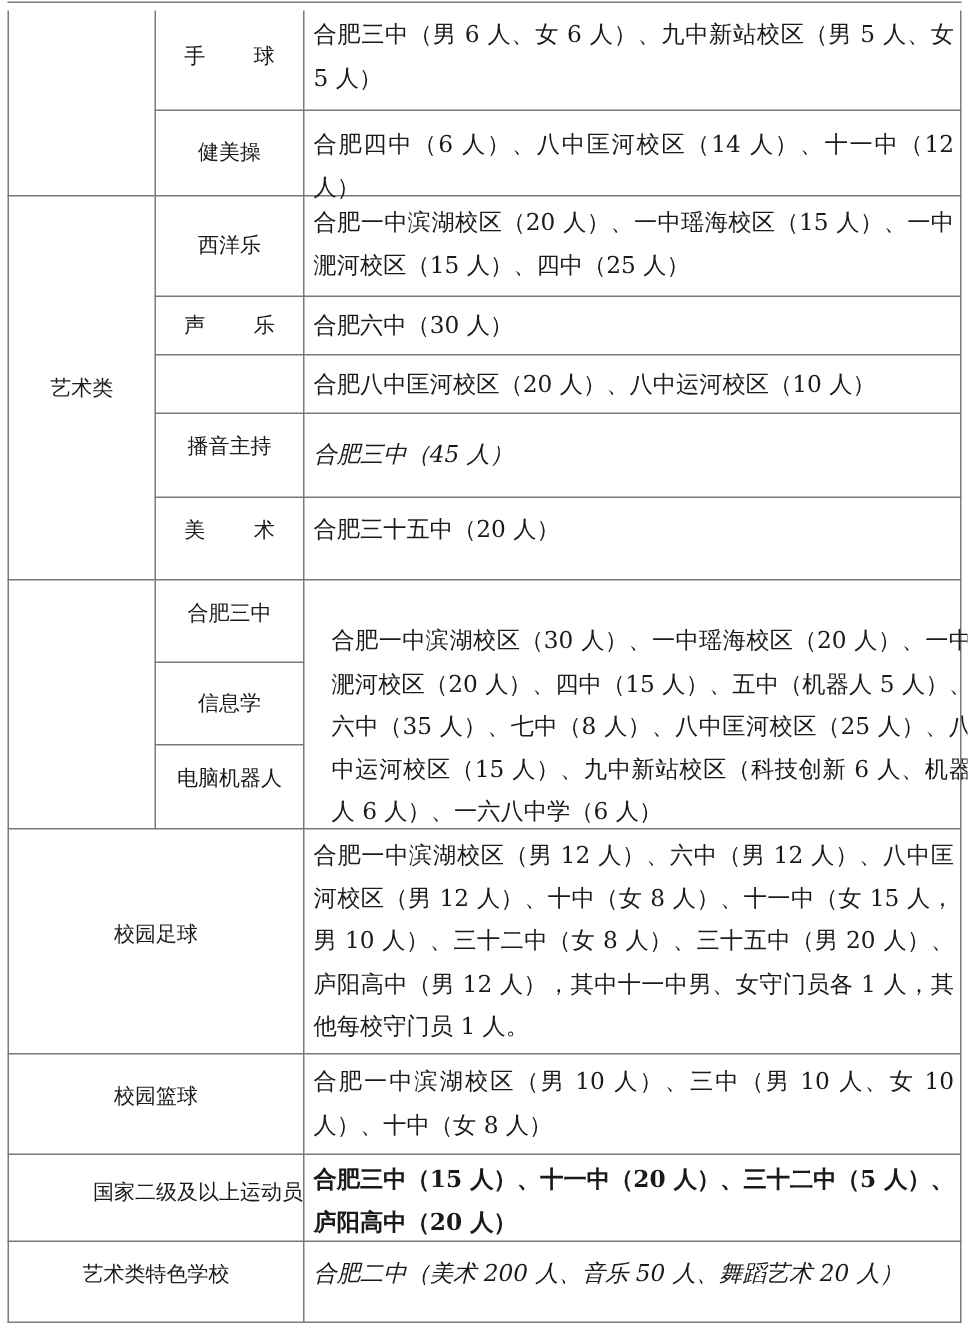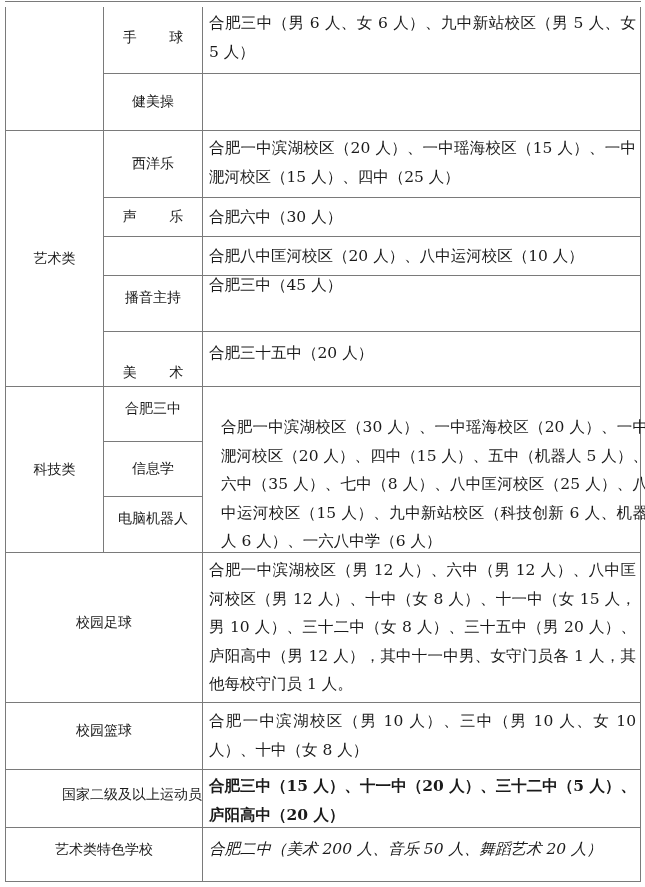--- a/index.html
+++ b/index.html
@@ -45,20 +45,23 @@
   <div class="cell" style="left:99px;top:1px;width:98px;height:71px;">
     <span class="spaced">手 球</span>
   </div>
   <div class="content" style="left:198px;top:8px;width:437px;">
     <span>合肥三中（男 6 人、女 6 人）、九中新站校区（男 5 人、女 5 人）</span>
   </div>
 
   <div class="cell" style="left:99px;top:73px;width:98px;height:56px;">
     <span>健美操</span>
   </div>
+  <div class="content" style="left:198px;top:81px;width:437px;">
+    <span>合肥四中（6 人）、八中匡河校区（14 人）、十一中（12 人）</span>
+  </div>
 
   <div class="cell" style="left:1px;top:130px;width:97px;height:255px;">
     <span>艺术类</span>
   </div>
 
   <div class="cell" style="left:99px;top:130px;width:98px;height:66px;">
     <span>西洋乐</span>
   </div>
   <div class="content" style="left:198px;top:133px;width:437px;">
     <span>合肥一中滨湖校区（20 人）、一中瑶海校区（15 人）、一中淝河校区（15 人）、四中（25 人）</span>
@@ -71,34 +74,31 @@
     <span>合肥六中（30 人）</span>
   </div>
 
   <div class="content" style="left:198px;top:241px;width:437px;">
     <span>合肥八中匡河校区（20 人）、八中运河校区（10 人）</span>
   </div>
 
   <div class="cell" style="left:99px;top:275px;width:98px;height:44px;">
     <span>播音主持</span>
   </div>
-  <div class="content" style="left:198px;top:270px;width:437px;">
+  <div class="content" style="left:198px;top:288px;width:437px;font-style:italic;">
     <span>合肥三中（45 人）</span>
   </div>
 
-  <div class="cell" style="left:99px;top:350px;width:98px;height:44px;justify-content:center;">
+  <div class="cell" style="left:99px;top:331px;width:98px;height:44px;justify-content:center;">
     <span class="spaced">美 术</span>
   </div>
   <div class="content" style="left:198px;top:338px;width:437px;">
     <span>合肥三十五中（20 人）</span>
   </div>
 
-  <div class="cell" style="left:1px;top:386px;width:97px;height:165px;">
-    <span>科技类</span>
-  </div>
   <div class="cell" style="left:99px;top:386px;width:98px;height:44px;">
     <span>合肥三中</span>
   </div>
   <div class="cell" style="left:99px;top:441px;width:98px;height:54px;">
     <span>信息学</span>
   </div>
   <div class="cell" style="left:99px;top:496px;width:98px;height:44px;">
     <span>电脑机器人</span>
   </div>
   <div class="content" style="left:198px;top:412px;width:437px;margin-left:12px;">

